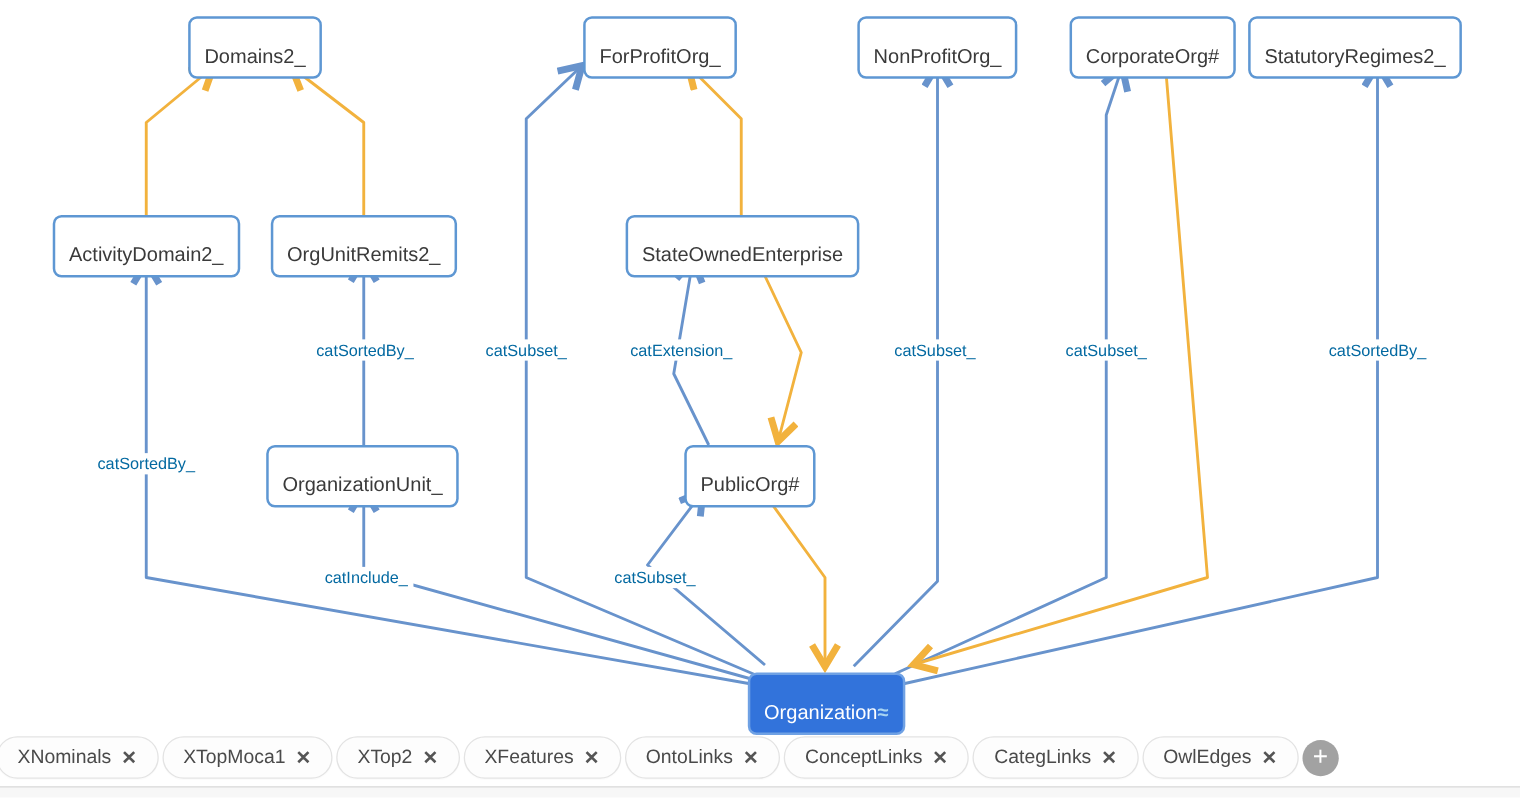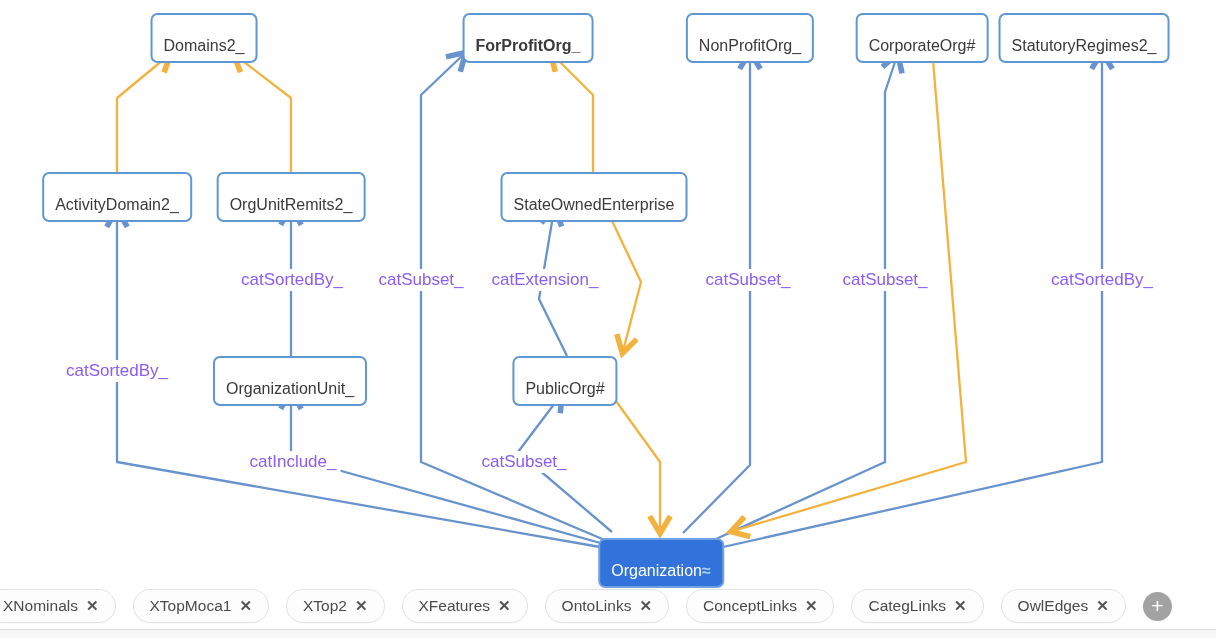--- a/index.html
+++ b/index.html
@@ -14,27 +14,27 @@
     padding:20px 11px 5px 11px; font-size:16px; color:#3a3a3a;
     white-space:nowrap; z-index:3; line-height:21px;
   }
   .node.selected {
     background:#3273db; border-color:#6fa1e4; color:#ffffff;text-align:right;
   }
   .node.selected .suffix { color:#a8d4f2; font-weight:bold; }
 
   .edge-label {
     position:absolute; transform:translate(-50%,-50%);
-    background:#ffffff; padding:1px 4px; font-size:17px; color:#8b5cf6;
+    background:#ffffff; padding:1px 4px; font-size:13px; color:#0369a1;
     white-space:nowrap; z-index:2;
   }
 
   #filter-bar {
     position:relative; width:1216px; height:46px; background:#ffffff;
-    display:flex; align-items:center; gap:17px; padding-left:0;
+    display:flex; align-items:center; gap:3px; padding-left:11px;
   }
   .chip {
     display:flex; align-items:center; gap:8px;
     background:#fdfdfd; border:1px solid #e3e3e3; border-radius:19px;
     padding:7px 16px; font-size:15.5px; color:#4a4a4a; white-space:nowrap;
     box-shadow:0 1px 1px rgba(0,0,0,0.02);
   }
   .chip:first-child { margin-left:-14px; }
   .chip .x { font-size:15px; font-weight:bold; color:#555; cursor:pointer; }
   .add-btn {
@@ -86,29 +86,29 @@
   <div class="edge-label" style="left:292px;  top:280px;">catSortedBy_</div>
   <div class="edge-label" style="left:421px;  top:280px;">catSubset_</div>
   <div class="edge-label" style="left:545px;  top:280px;">catExtension_</div>
   <div class="edge-label" style="left:748px;  top:280px;">catSubset_</div>
   <div class="edge-label" style="left:885px;  top:280px;">catSubset_</div>
   <div class="edge-label" style="left:1102px; top:280px;">catSortedBy_</div>
   <div class="edge-label" style="left:293px;  top:462px;">catInclude_</div>
   <div class="edge-label" style="left:524px;  top:462px;">catSubset_</div>
 
   <div class="node" style="left:204px;  top:13px;">Domains2_</div>
-  <div class="node" style="left:528px;  top:13px;font-weight:bold;">ForProfitOrg_</div>
+  <div class="node" style="left:528px;  top:13px;">ForProfitOrg_</div>
   <div class="node" style="left:750px;  top:13px;">NonProfitOrg_</div>
   <div class="node" style="left:922px;  top:13px;">CorporateOrg#</div>
   <div class="node" style="left:1084px; top:13px;">StatutoryRegimes2_</div>
   <div class="node" style="left:117px;  top:172px;">ActivityDomain2_</div>
   <div class="node" style="left:291px;  top:172px;">OrgUnitRemits2_</div>
   <div class="node" style="left:594px;  top:172px;">StateOwnedEnterprise</div>
   <div class="node" style="left:290px;  top:356px;">OrganizationUnit_</div>
-  <div class="node" style="left:565px;  top:356px;">PublicOrg#</div>
+  <div class="node" style="left:600px;  top:356px;">PublicOrg#</div>
   <div class="node selected" style="left:661px; top:538px;">
     <span>Organization</span><span class="suffix">≈</span>
   </div>
 </div>
 
 <div id="filter-bar">
   <div class="chip">
     <span>XNominals</span>
     <span class="x">✕</span>
   </div>

